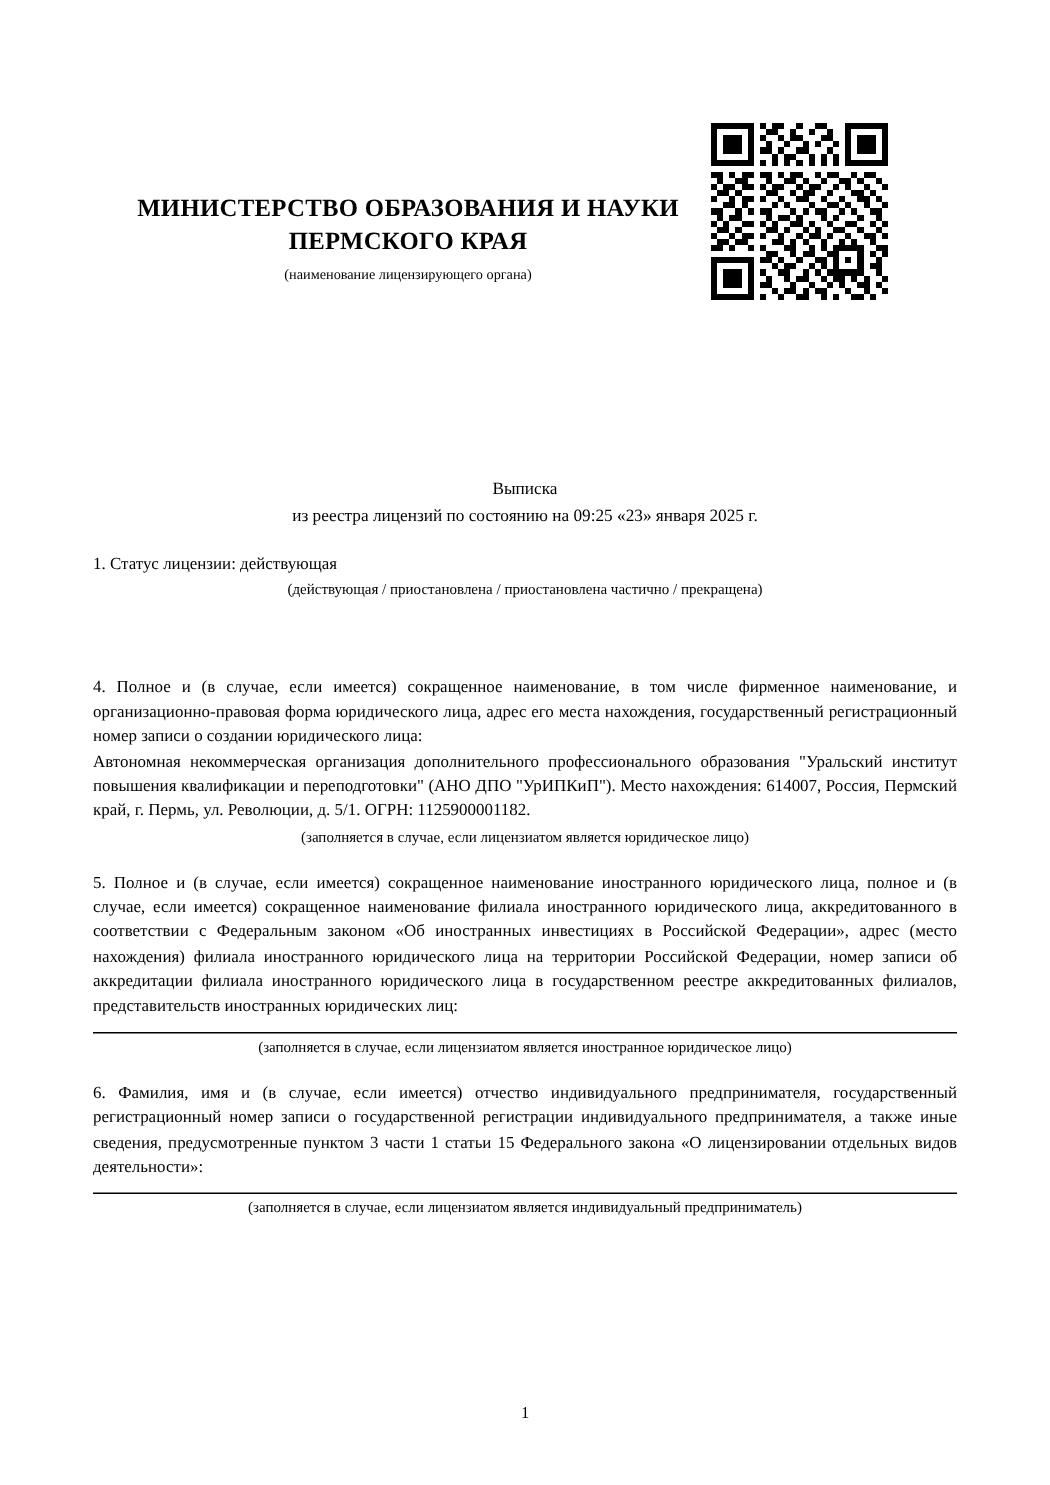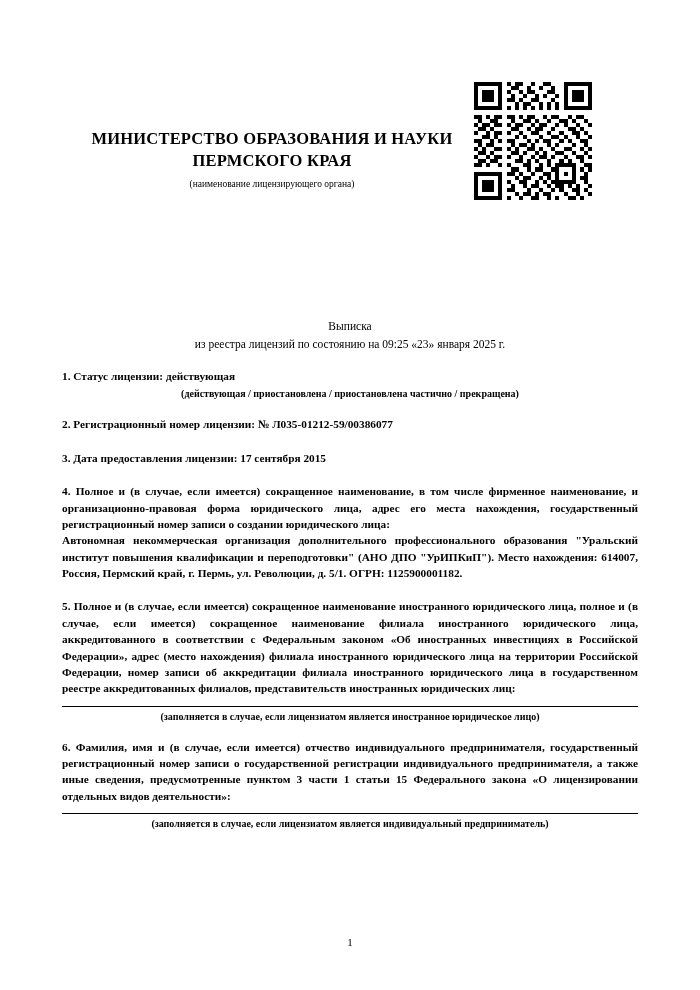--- a/index.html
+++ b/index.html
@@ -57,21 +57,20 @@
     text-align: center;
     font-size: 11.5px;
     line-height: 1.55;
   }
 
   .content {
     position: absolute;
     top: 368px;
     left: 62px;
     width: 576px;
-    font-weight: bold;
   }
 
   .item {
     font-size: 11.3px;
     line-height: 1.45;
     text-align: justify;
     margin-bottom: 0;
   }
   .item-gap { height: 17px; }
 
@@ -367,30 +366,29 @@
     <div>из реестра лицензий по состоянию на 09:25 «23» января 2025 г.</div>
   </div>
 
   <div class="content">
 
     <div class="item">1. Статус лицензии: действующая</div>
     <div class="sub-caption">(действующая / приостановлена / приостановлена частично / прекращена)</div>
 
     <div class="item-gap"></div>
 
-    <div class="item">2. Регистрационный номер лицензии: № Л035-01212-59/00386077</div>
-
-    <div class="item-gap"></div>
-
-    <div class="item">3. Дата предоставления лицензии: 17 сентября 2015</div>
+
+    <div class="item-gap"></div>
+
 
     <div class="item-gap"></div>
 
     <div class="item">4. Полное и (в случае, если имеется) сокращенное наименование, в том числе фирменное наименование, и организационно-правовая форма юридического лица, адрес его места нахождения, государственный регистрационный номер записи о создании юридического лица:</div>
     <div class="block-text">Автономная некоммерческая организация дополнительного профессионального образования "Уральский институт повышения квалификации и переподготовки" (АНО ДПО "УрИПКиП"). Место нахождения: 614007, Россия, Пермский край, г. Пермь, ул. Революции, д. 5/1. ОГРН: 1125900001182.</div>
+    <div class="sub-caption">(заполняется в случае, если лицензиатом является юридическое лицо)</div>
 
     <div class="item-gap"></div>
 
     <div class="item">5. Полное и (в случае, если имеется) сокращенное наименование иностранного юридического лица, полное и (в случае, если имеется) сокращенное наименование филиала иностранного юридического лица, аккредитованного в соответствии с Федеральным законом «Об иностранных инвестициях в Российской Федерации», адрес (место нахождения) филиала иностранного юридического лица на территории Российской Федерации, номер записи об аккредитации филиала иностранного юридического лица в государственном реестре аккредитованных филиалов, представительств иностранных юридических лиц:</div>
     <hr class="rule">
     <div class="sub-caption">(заполняется в случае, если лицензиатом является иностранное юридическое лицо)</div>
 
     <div class="item-gap"></div>
 
     <div class="item">6. Фамилия, имя и (в случае, если имеется) отчество индивидуального предпринимателя, государственный регистрационный номер записи о государственной регистрации индивидуального предпринимателя, а также иные сведения, предусмотренные пунктом 3 части 1 статьи 15 Федерального закона «О лицензировании отдельных видов деятельности»:</div>

